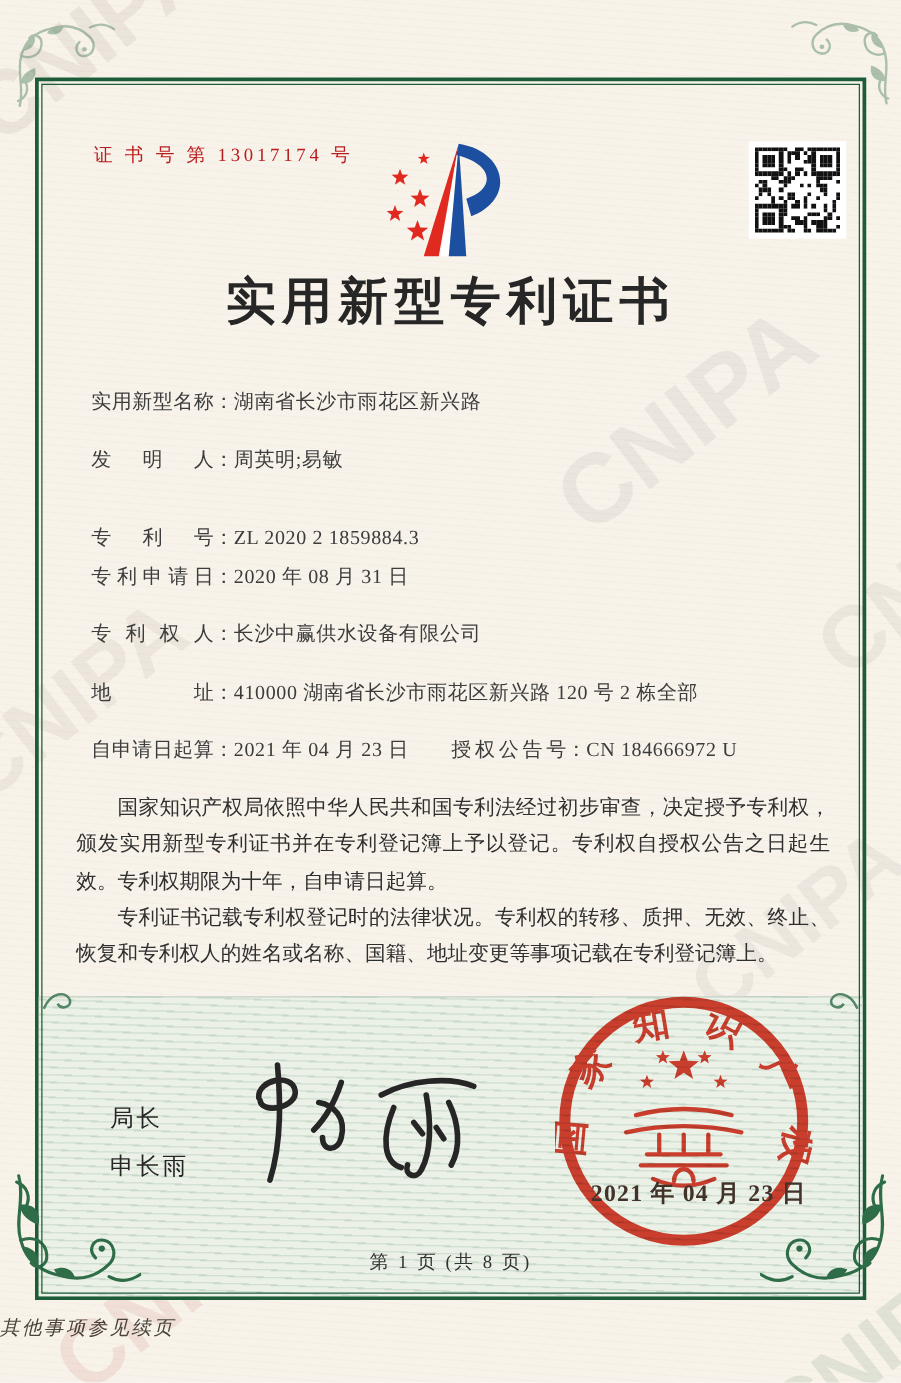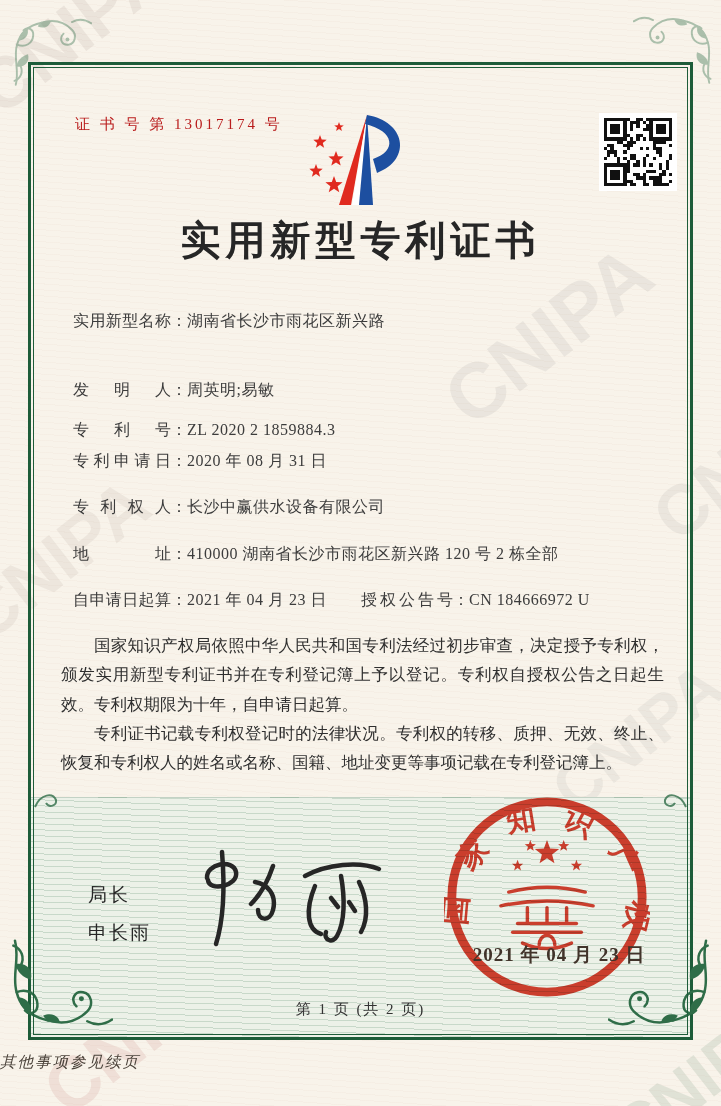--- a/index.html
+++ b/index.html
@@ -551,21 +551,21 @@
         <div class="b"></div>
         <div class="b"></div>
         <div class="b"></div>
         <div></div>
       </div>
 
     <div class="title">实用新型专利证书</div>
 
     <div class="rows" id="rows">
         <div class="row" style="top: 0px;"><span class="flabel">实用新型名称</span><span class="colon">：</span><span class="fvalue">湖南省长沙市雨花区新兴路</span></div>
-        <div class="row" style="top: 46.5px; margin-top: 22px;"><span class="flabel">发明人</span><span class="colon">：</span><span class="fvalue">周英明;易敏</span></div>
+        <div class="row" style="top: 46.5px;"><span class="flabel">发明人</span><span class="colon">：</span><span class="fvalue">周英明;易敏</span></div>
         <div class="row" style="top: 109px;"><span class="flabel">专利号</span><span class="colon">：</span><span class="fvalue">ZL 2020 2 1859884.3</span></div>
         <div class="row" style="top: 139.5px;"><span class="flabel">专利申请日</span><span class="colon">：</span><span class="fvalue">2020 年 08 月 31 日</span></div>
         <div class="row" style="top: 186px;"><span class="flabel">专利权人</span><span class="colon">：</span><span class="fvalue">长沙中赢供水设备有限公司</span></div>
         <div class="row" style="top: 232.5px;"><span class="flabel">地址</span><span class="colon">：</span><span class="fvalue">410000 湖南省长沙市雨花区新兴路 120 号 2 栋全部</span></div>
         <div class="row" style="top: 279px;"><span class="flabel">自申请日起算</span><span class="colon">：</span><span class="fvalue">2021 年 04 月 23 日</span><span class="pair2"><span class="flabel">授权公告号</span><span class="colon">：</span><span class="fvalue">CN 184666972 U</span></span></div>
       </div>
 
     <div class="paras">
       <p>国家知识产权局依照中华人民共和国专利法经过初步审查，决定授予专利权，颁发实用新型专利证书并在专利登记簿上予以登记。专利权自授权公告之日起生效。专利权期限为十年，自申请日起算。</p>
       <p>专利证书记载专利权登记时的法律状况。专利权的转移、质押、无效、终止、恢复和专利权人的姓名或名称、国籍、地址变更等事项记载在专利登记簿上。</p>
@@ -642,18 +642,18 @@
             <path d="M105,116 V130"></path>
             <path d="M125,116 V130"></path>
           <path d="M70,141 H140"></path>
           <path d="M97,154 a8,10 0 0 1 16,0"></path>
           <path d="M80,152 Q105,163 130,152"></path>
         </g>
       </svg>
 
       <div class="seal-date">2021 年 04 月 23 日</div>
 
-      <div class="page-indicator">第 1 页 (共 2 页)</div>
+      <div class="page-indicator">第 1 页 (共 8 页)</div>
     </div>
   </div>
 
   <div class="continuation">其他事项参见续页</div>
 </div>
 
 </body></html>

